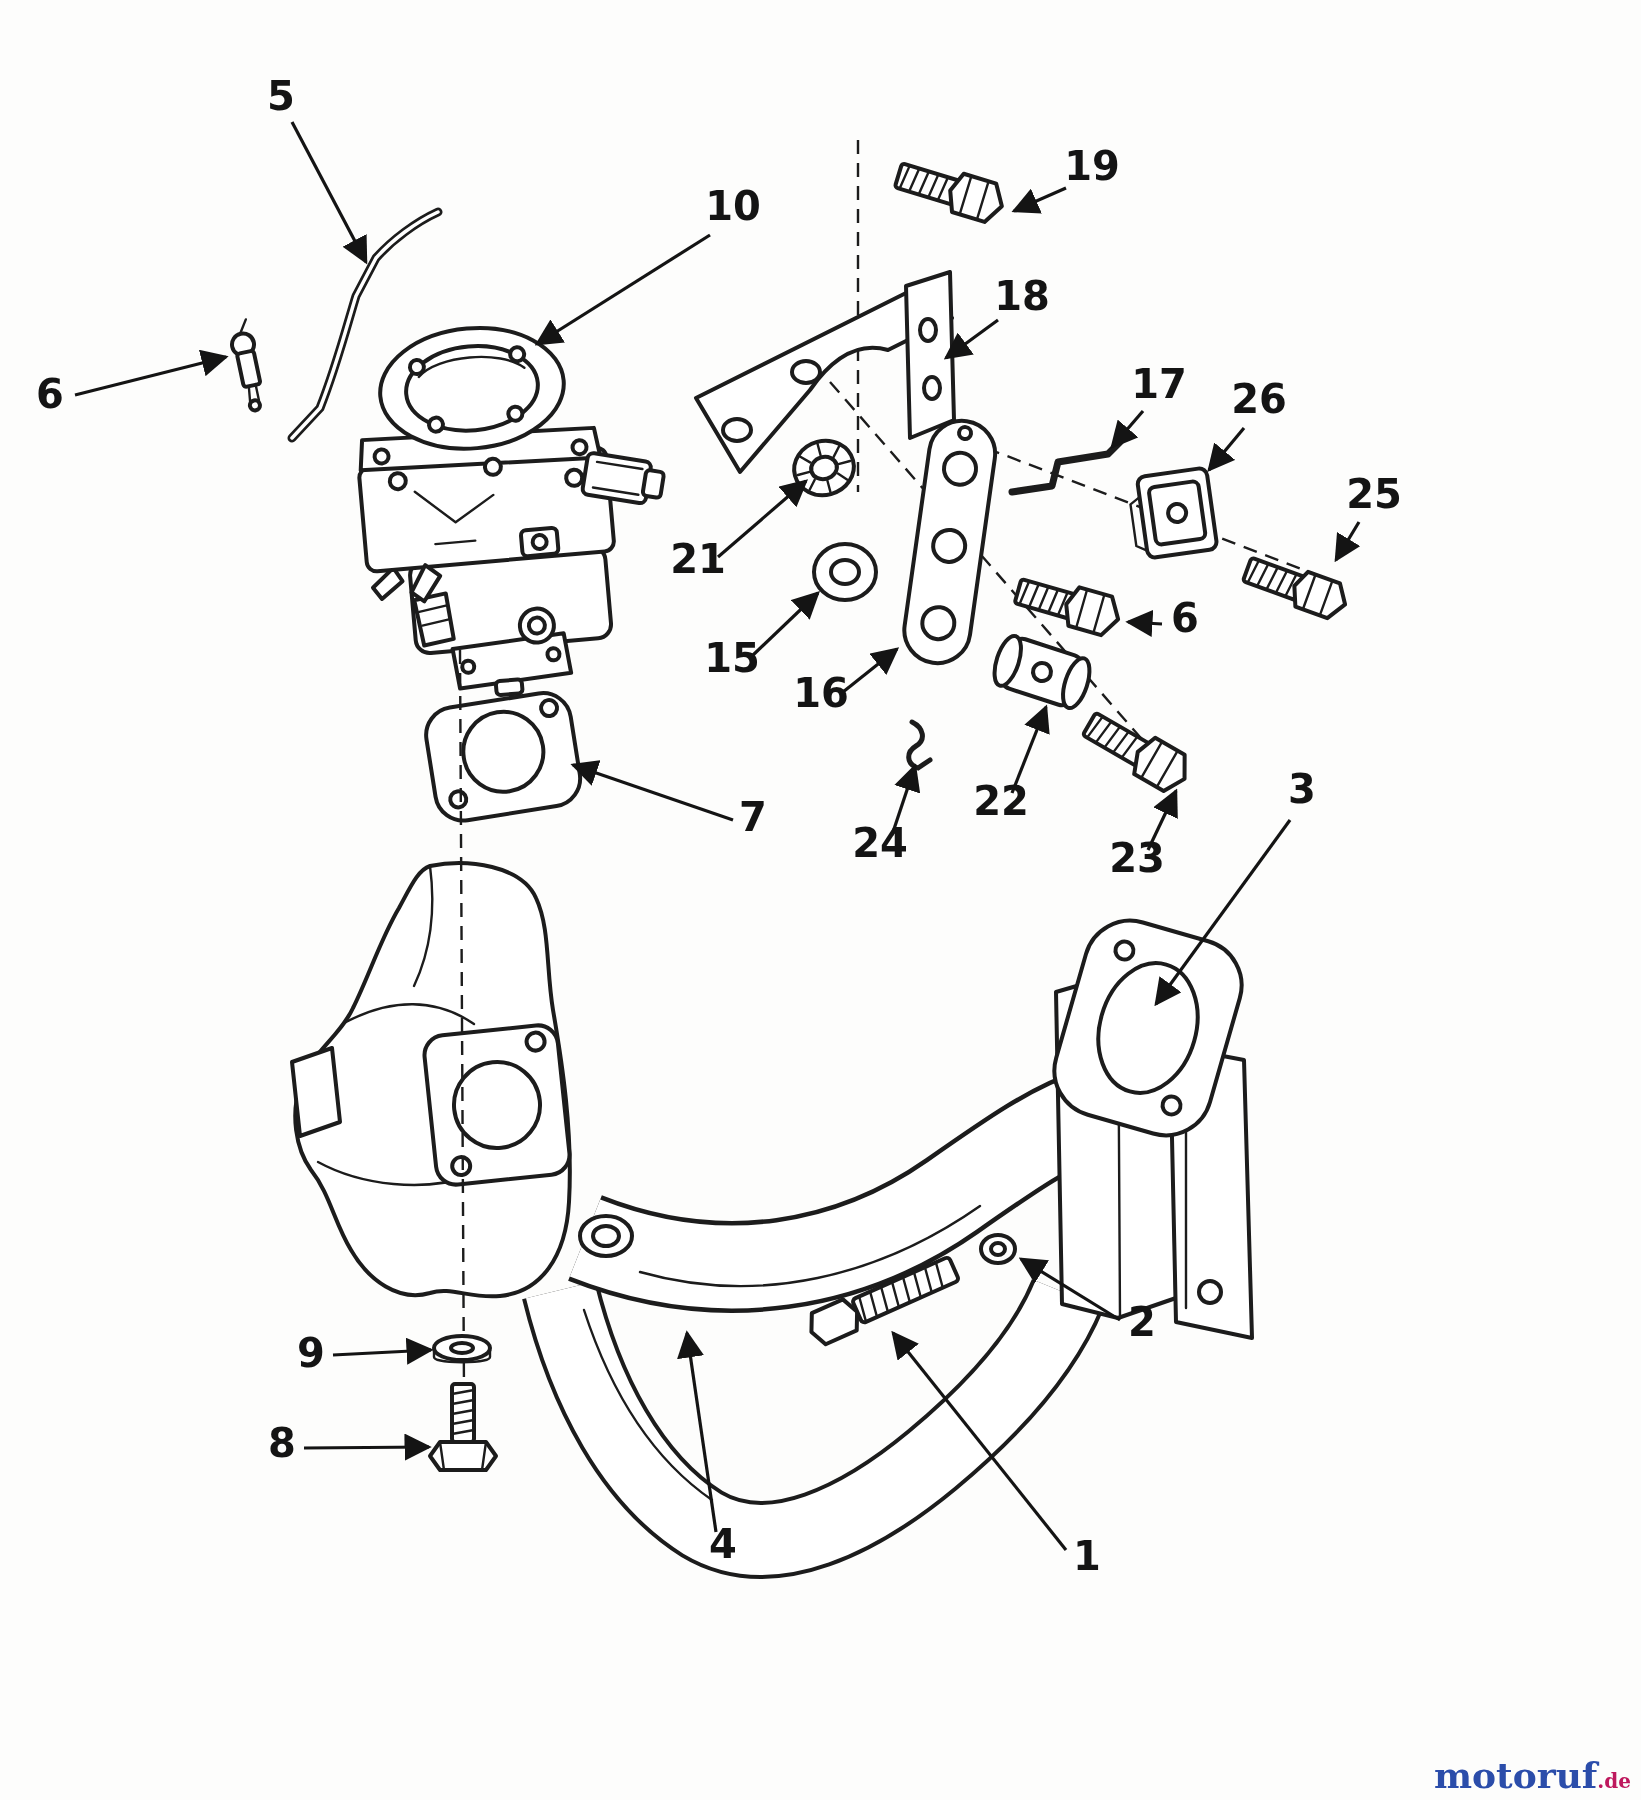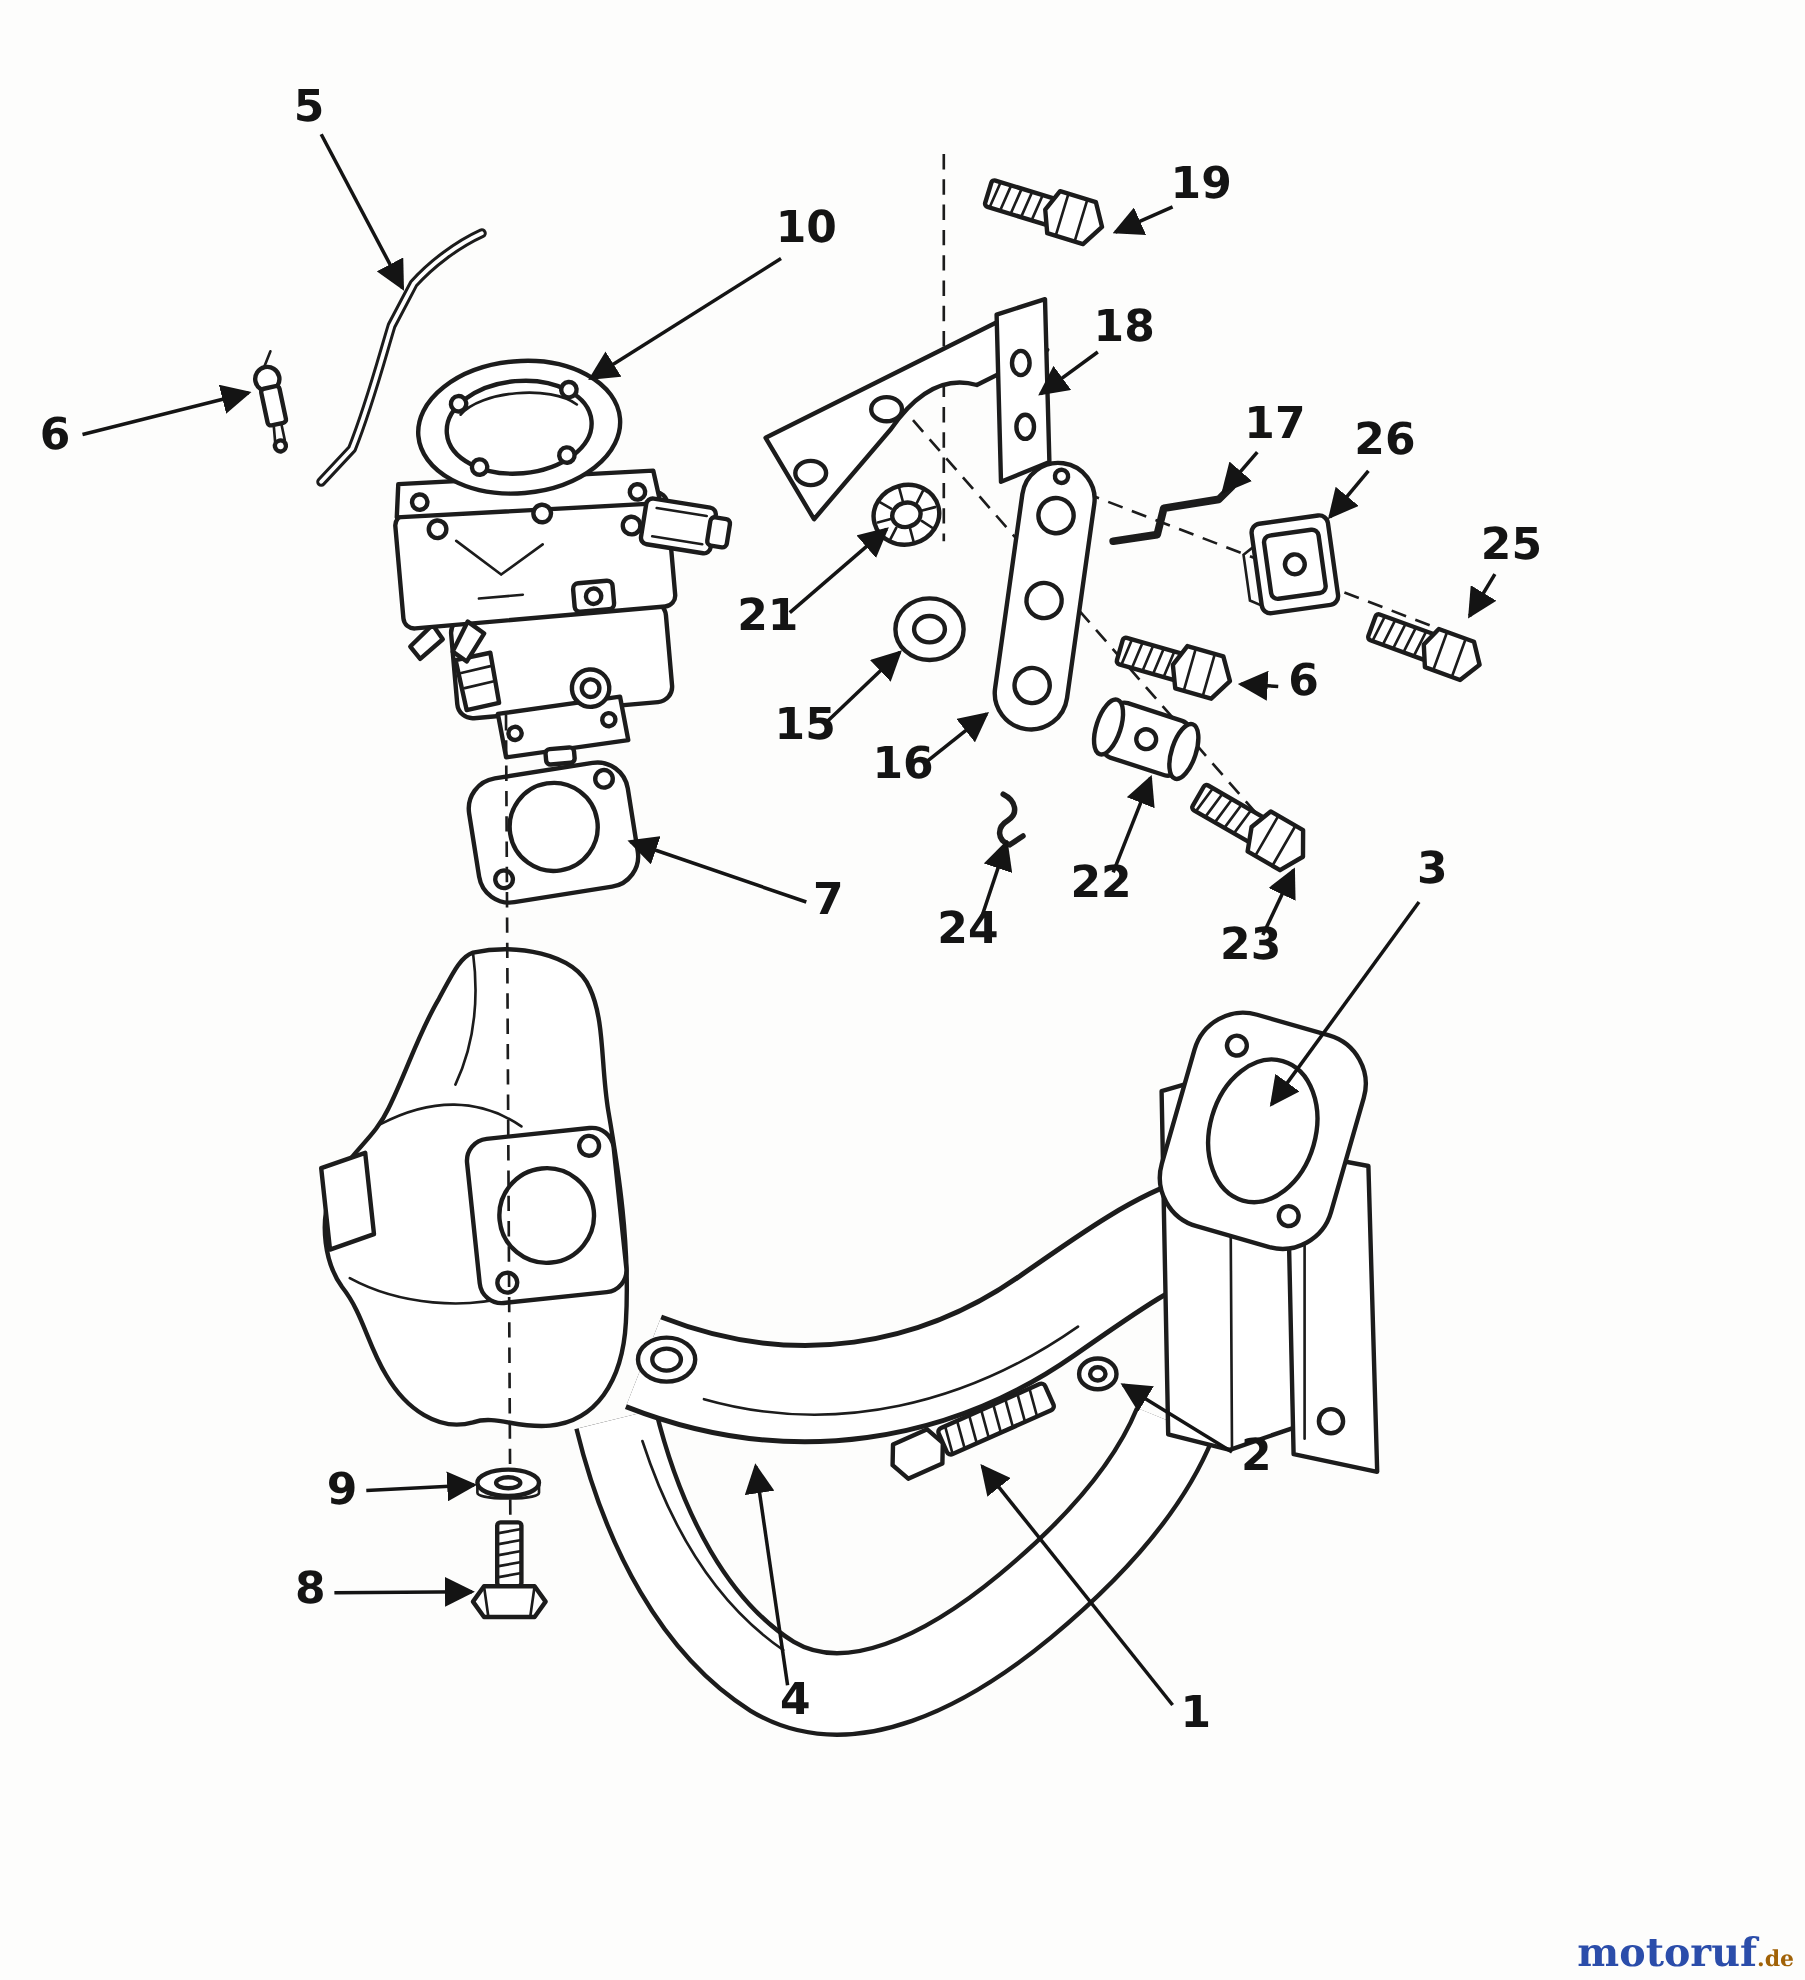--- a/index.html
+++ b/index.html
@@ -273,16 +273,16 @@
         <line x1="716" y1="1532" x2="687" y2="1333" class="leader" marker-end="url(#arrow)"></line>
         <text x="723" y="1558" class="callout">4</text>
         <line x1="333" y1="1355" x2="431" y2="1350" class="leader" marker-end="url(#arrow)"></line>
         <text x="311" y="1367" class="callout">9</text>
         <line x1="304" y1="1448" x2="429" y2="1447" class="leader" marker-end="url(#arrow)"></line>
         <text x="282" y="1457" class="callout">8</text>
       </g>
 </svg>
 
 <div class="watermark">
-  <span class="wm-brand" style="color: rgb(43, 77, 170);">motoruf</span><span class="wm-suffix" style="color: #a16207;">.de</span>
+  <span class="wm-brand" style="color: rgb(43, 77, 170);">motoruf</span><span class="wm-suffix" style="color: #be185d;">.de</span>
 </div>
 
 </div>
 
 </body></html>

